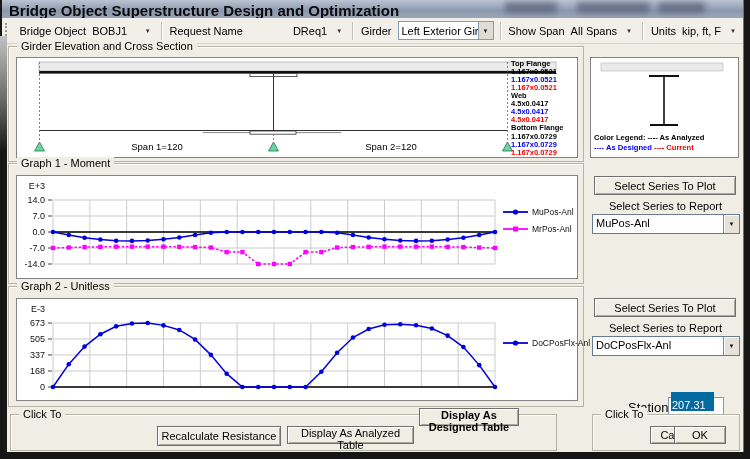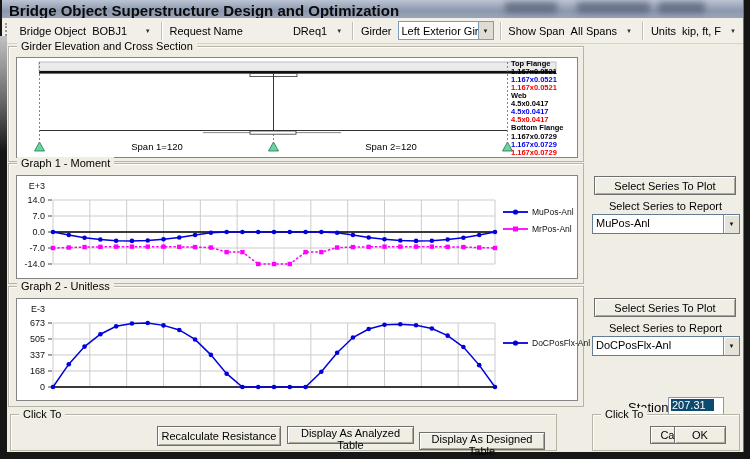--- a/index.html
+++ b/index.html
@@ -45,21 +45,21 @@
     text-align:center;padding:0;cursor:default;
   }
   
   .combo{position:absolute;background:#fff;border:1px solid #647c94;height:18px;display:flex;align-items:stretch;}
   .combo .cval{flex:1;font-size:11px;padding:2px 3px 0 3px;white-space:nowrap;overflow:hidden;}
   .combo .cbtn{width:15px;background:#e5e2d9;border-left:1px solid #8a8a8a;box-shadow:inset 1px 1px 0 #fff;font-size:6px;color:#111;display:flex;align-items:center;justify-content:center;}
   .side-label{position:absolute;font-size:11px;color:#000;text-align:center;white-space:nowrap;}
   
   .station-label{position:absolute;font-size:13px;color:#000;}
   .station-field{position:absolute;background:#fff;border:1px solid #7f9db9;height:15px;font-size:11px;padding:1px 2px 0 2px;}
-  .station-field .sel{background:#0c4a6e;color:#fff;padding:0 8px 0 1px;}
+  .station-field .sel{background:#0369a1;color:#fff;padding:7px 8px 0 1px;}
   
   .edge-grad{position:absolute;left:0;top:36px;width:7px;height:116px;background:linear-gradient(180deg,#c2c2c2,#6a6a6a 55%,#161616);}
   .edge-black{position:absolute;left:0;top:152px;width:7px;height:300px;background:#161616;}
   svg text{font-family:"Liberation Sans",sans-serif;}
 </style>
 </head>
 <body>
 
 <div id="window">
 
@@ -133,20 +133,30 @@
           <text x="494" y="56.22" font-size="7.5" font-weight="bold" fill="#0000ee">4.5x0.0417</text>
           <text x="494" y="64.34" font-size="7.5" font-weight="bold" fill="#ee0000">4.5x0.0417</text>
           <text x="494" y="72.46" font-size="7.5" font-weight="bold" fill="#000000">Bottom Flange</text>
           <text x="494" y="80.58" font-size="7.5" font-weight="bold" fill="#000000">1.167x0.0729</text>
           <text x="494" y="88.69999999999999" font-size="7.5" font-weight="bold" fill="#0000ee">1.167x0.0729</text>
           <text x="494" y="96.82" font-size="7.5" font-weight="bold" fill="#ee0000">1.167x0.0729</text>
         </g>
     </svg>
   </div>
 
+  <div class="panel-white" style="left:588px;top:57px;width:147px;height:99px;">
+    <svg id="cs-svg" width="145" height="97" viewBox="0 0 145 97">
+      <rect x="10" y="5" width="122" height="8" fill="#e9e9e9" stroke="#bdbdbd" stroke-width="0.7"></rect>
+      <line x1="58" y1="18" x2="88" y2="18" stroke="#111" stroke-width="2"></line>
+      <line x1="73" y1="18" x2="73" y2="67" stroke="#111" stroke-width="1.6"></line>
+      <line x1="59" y1="67" x2="87" y2="67" stroke="#111" stroke-width="2"></line>
+      <text id="cs-legend-1" x="3" y="82" font-size="7.6" font-weight="bold"><tspan fill="#000">Color Legend: </tspan><tspan fill="#000000">---- As Analyzed</tspan></text>
+      <text id="cs-legend-2" x="3" y="91.5" font-size="7.6" font-weight="bold"><tspan fill="#0000ee">---- As Designed</tspan><tspan fill="#ee0000"> ---- Current</tspan></text>
+    </svg>
+  </div>
 
   <div class="groupbox" style="left:6px;top:163px;width:574px;height:119px;">
     <span class="group-label">Graph 1 - Moment</span>
   </div>
   <div class="panel-white" id="chart1" style="left:14px;top:175px;width:560px;height:102px;"><svg width="559" height="100" viewBox="0 0 559 100" style="overflow:visible">
         <line x1="36" y1="24" x2="36" y2="88" stroke="#cccccc" stroke-width="1"></line>
         <line x1="72.83333333333334" y1="24" x2="72.83333333333334" y2="88" stroke="#cccccc" stroke-width="1"></line>
         <line x1="109.66666666666667" y1="24" x2="109.66666666666667" y2="88" stroke="#cccccc" stroke-width="1"></line>
         <line x1="146.5" y1="24" x2="146.5" y2="88" stroke="#cccccc" stroke-width="1"></line>
         <line x1="183.33333333333334" y1="24" x2="183.33333333333334" y2="88" stroke="#cccccc" stroke-width="1"></line>
@@ -329,21 +339,21 @@
   <span class="station-label" style="left:626px;top:400px;">Station</span>
   <div class="station-field" style="left:666px;top:397px;width:50px;">
     <span class="sel">207.31</span>
   </div>
 
   <div class="groupbox" style="left:8px;top:414px;width:545px;height:35px;">
     <span class="group-label">Click To</span>
   </div>
   <button class="btn3d" style="left:155px;top:426px;width:124px;height:20px;">Recalculate Resistance</button>
   <button class="btn3d" style="left:285px;top:426px;width:127px;height:18px;">Display As Analyzed Table</button>
-  <button class="btn3d" style="left:417px;top:432px;width:126px;height:18px;">Display As Designed Table</button>
+  <button class="btn3d" style="left:417px;top:408px;width:100px;height:18px;font-weight:bold;">Display As Designed Table</button>
 
   <div class="groupbox" style="left:590px;top:414px;width:146px;height:35px;">
     <span class="group-label">Click To</span>
   </div>
   <button class="btn3d" style="left:600px;top:426px;width:55px;height:18px;margin-left:48px;">Cancel</button>
   <button class="btn3d" style="left:672px;top:426px;width:52px;height:18px;">OK</button>
 
 </div>
 
 <div class="edge-grad"></div>

